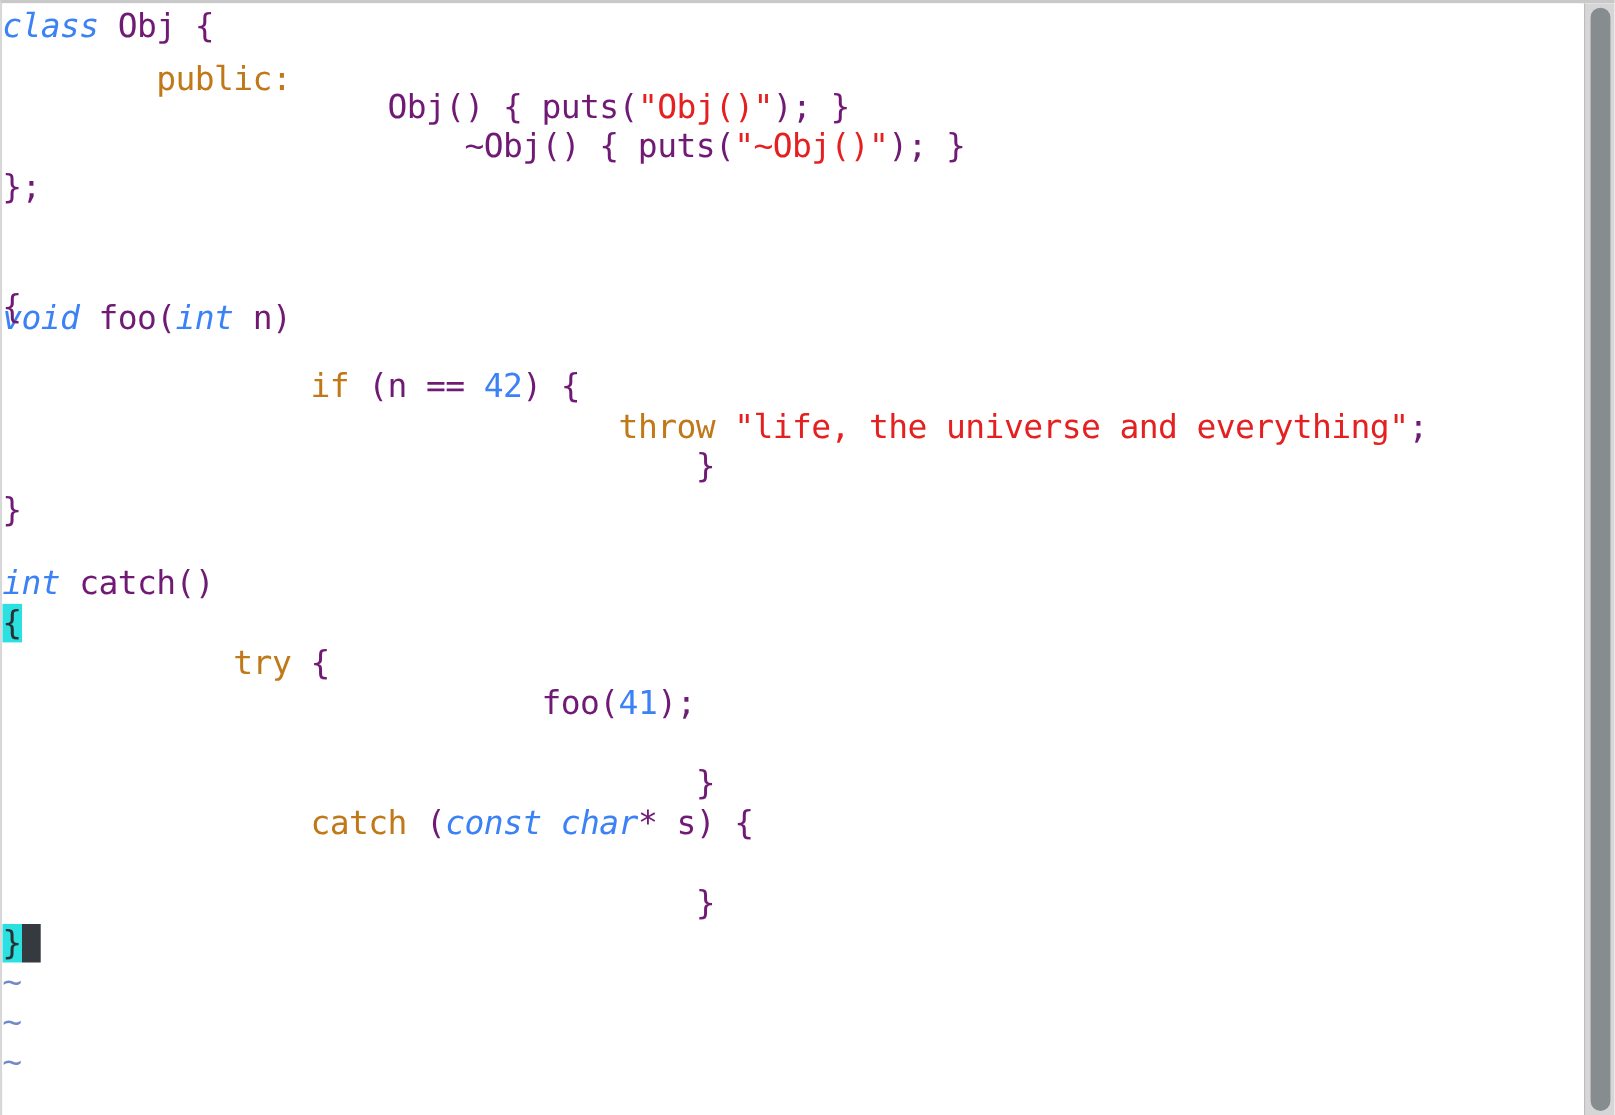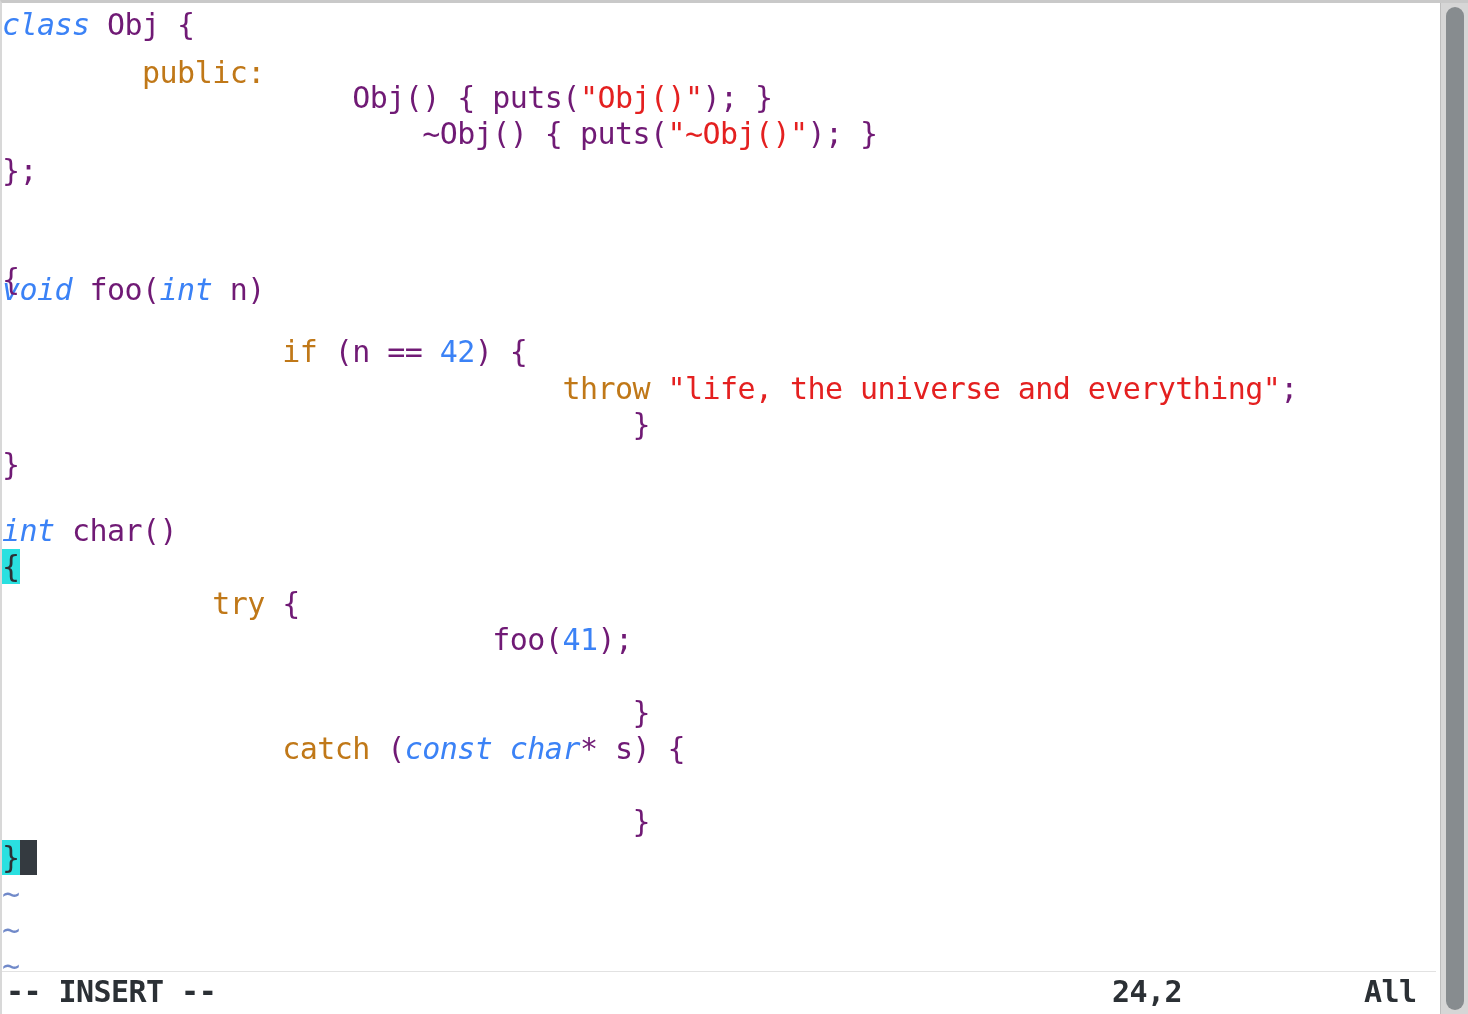--- a/index.html
+++ b/index.html
@@ -113,36 +113,31 @@
       <div class="code-line" style="top: 150px;"><span class="plain">};</span></div>
       <div class="code-line" style="top: 186px;"></div>
       <div class="code-line" style="top: 222px; margin-top: 47px;"><span class="kw-type">void</span><span class="plain"> foo(</span><span class="kw-type">int</span><span class="plain"> n)</span></div>
       <div class="code-line" style="top: 259px;"><span class="plain">{</span></div>
       <div class="code-line" style="top: 331px;"><span class="plain">                </span><span class="kw-stmt">if</span><span class="plain"> (n == </span><span class="num">42</span><span class="plain">) {</span></div>
       <div class="code-line" style="top: 368px;"><span class="plain">                                </span><span class="kw-stmt">throw</span><span class="plain"> </span><span class="str">"life, the universe and everything"</span><span class="plain">;</span></div>
       <div class="code-line" style="top: 404px;"><span class="plain">                                    }</span></div>
       <div class="code-line" style="top: 440px;"></div>
       <div class="code-line" style="top: 444px;"><span class="plain">}</span></div>
       <div class="code-line" style="top: 482px;"></div>
-      <div class="code-line" style="top: 510px;"><span class="kw-type">int</span><span class="plain"> char()</span></div>
+      <div class="code-line" style="top: 510px;"><span class="kw-type">int</span><span class="plain"> catch()</span></div>
       <div class="code-line" style="top: 546px;"><span class="brace-hl">{</span></div>
       <div class="code-line" style="top: 583px;"><span class="plain">            </span><span class="kw-stmt">try</span><span class="plain"> {</span></div>
       <div class="code-line" style="top: 619px;"><span class="plain">                            foo(</span><span class="num">41</span><span class="plain">);</span></div>
       <div class="code-line" style="top: 692px;"><span class="plain">                                    }</span></div>
       <div class="code-line" style="top: 728px;"><span class="plain">                </span><span class="kw-stmt">catch</span><span class="plain"> (</span><span class="kw-type">const char</span><span class="plain">* s) {</span></div>
       <div class="code-line" style="top: 801px;"><span class="plain">                                    }</span></div>
       <div class="code-line" style="top: 837px;"><span class="brace-hl">}</span><span class="cursor"> </span></div>
       <div class="tilde-line" style="top: 873px;">~</div>
       <div class="tilde-line" style="top: 909px;">~</div>
       <div class="tilde-line" style="top: 945px;">~</div>
     </div>
 
-  <div id="statusline">
-    <div class="status-text" id="status-mode">-- INSERT --</div>
-    <div class="status-text" id="status-pos">24,2</div>
-    <div class="status-text" id="status-scroll">All</div>
-  </div>
 
   <div id="scrollbar-track">
     <div id="scrollbar-thumb"></div>
   </div>
 
 </div>
 
 </body></html>

